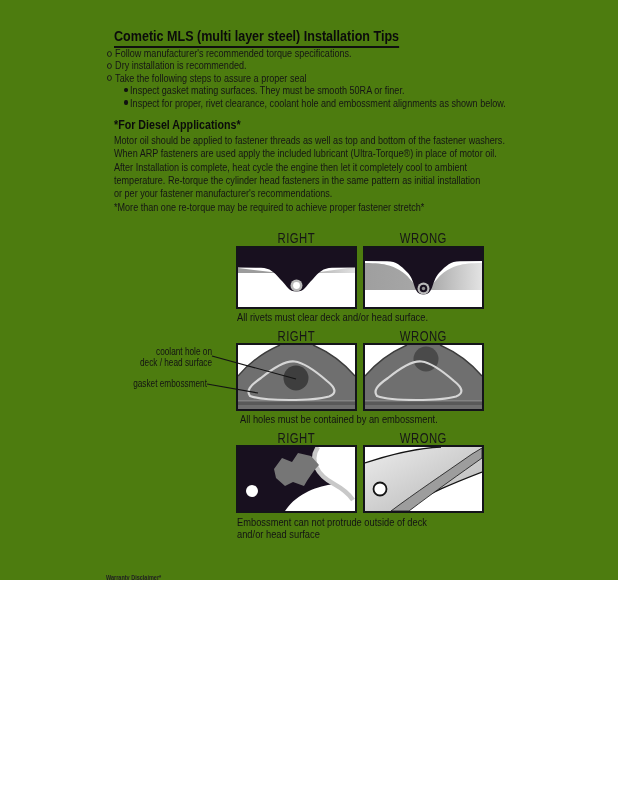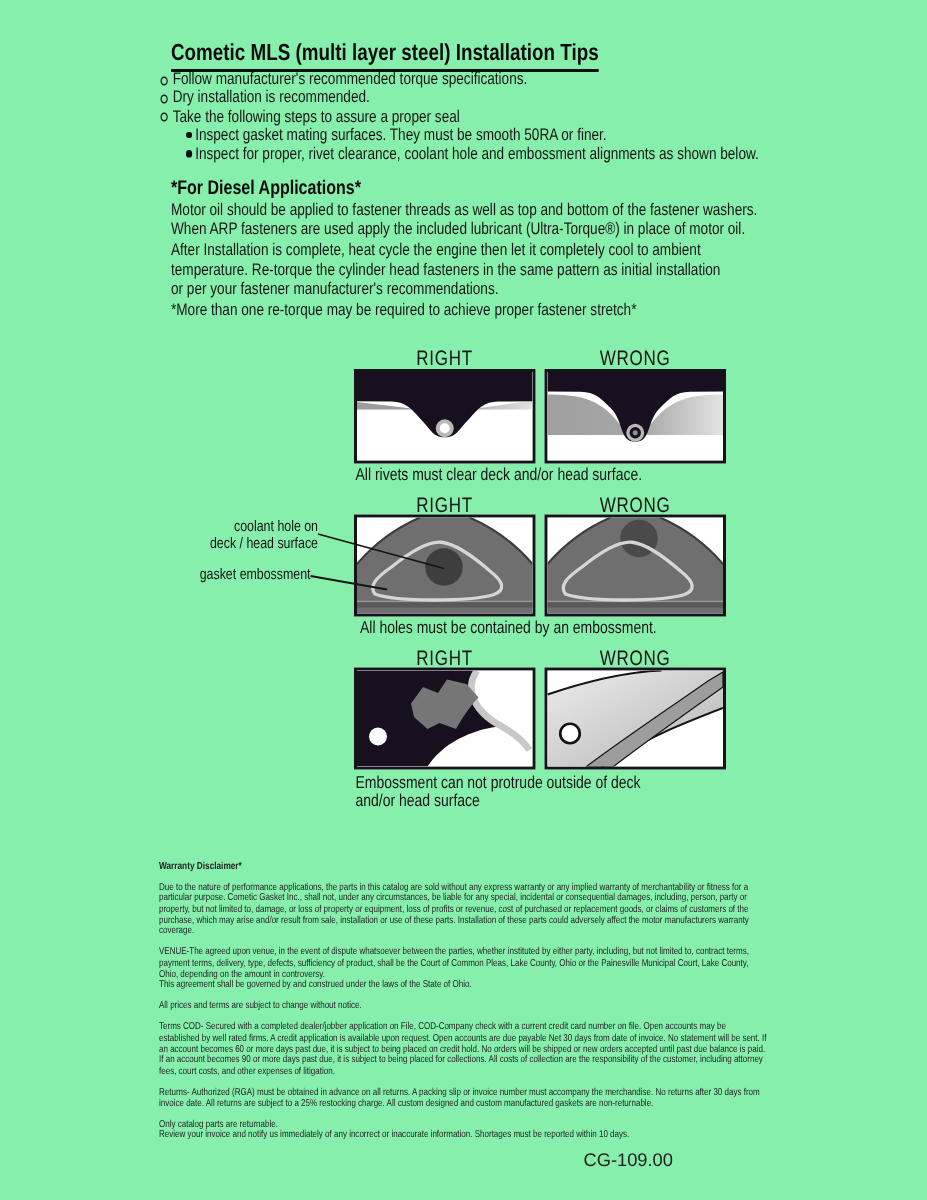--- a/index.html
+++ b/index.html
@@ -1,17 +1,17 @@
 <!DOCTYPE html>
 <html><head>
 <meta charset="utf-8">
 <style>
   html,body{margin:0;padding:0;background:#ffffff;}
   .page{
-    position:relative;width:618px;height:800px;background:#86efac;overflow:hidden;
+    position:relative;width:618px;height:580px;background:#4d7c0f;overflow:hidden;
     font-family:"Liberation Sans", sans-serif;color:#151515;
   }
   .cond{transform:scaleX(0.81);transform-origin:0 0;}
   .condR{transform:scaleX(0.81);transform-origin:100% 0;}
   .abs{position:absolute;}
 
   .title{
     left:114px;top:27px;font-size:15.5px;font-weight:bold;color:#0b0b0b;
     white-space:nowrap;display:inline-block;border-bottom:2px solid #101010;padding-bottom:1px;
   }

